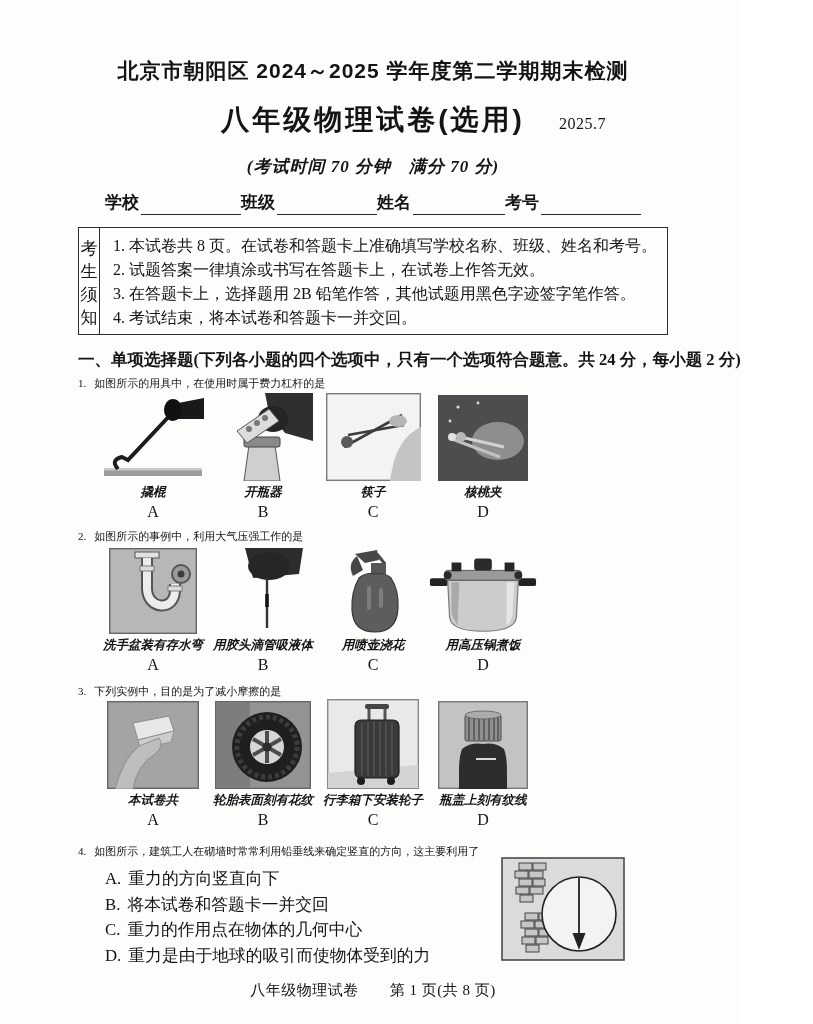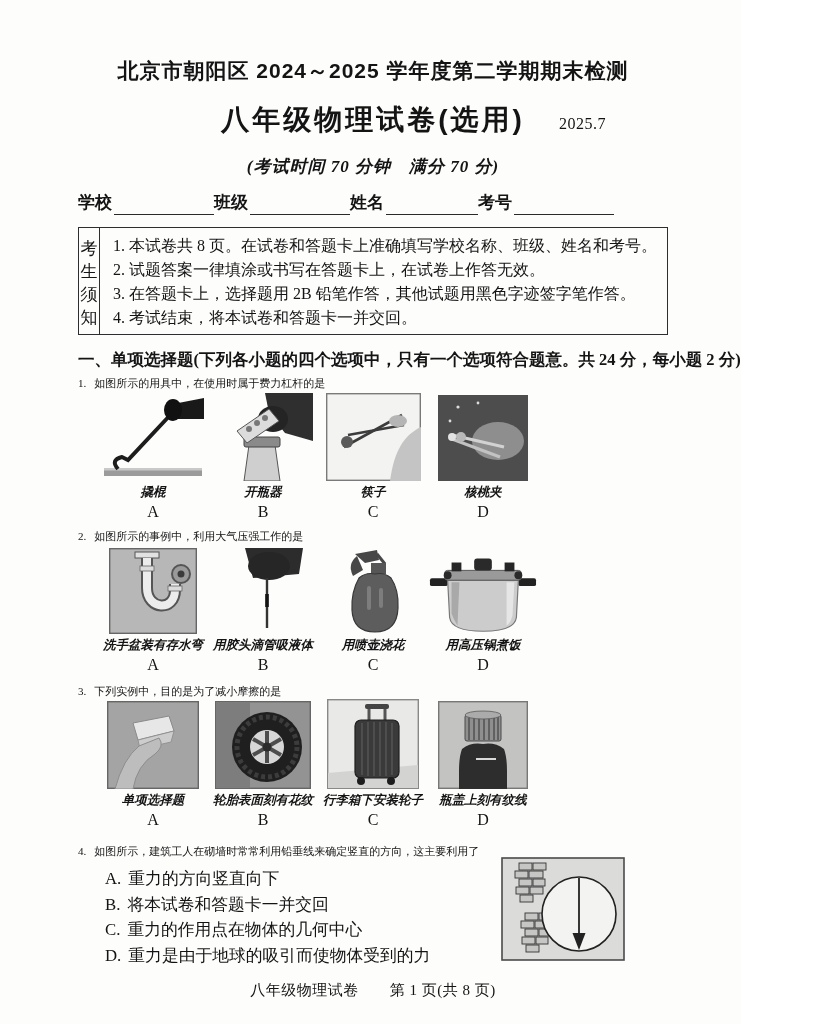--- a/index.html
+++ b/index.html
@@ -18,21 +18,21 @@
   .exam-title{
     text-align:center;font-size:28px;font-weight:bold;letter-spacing:3px;line-height:37px;
     font-family:"Liberation Sans","DejaVu Sans",sans-serif;
   }
   .exam-date{position:absolute;right:62px;bottom:5px;font-size:16px;letter-spacing:0.5px;}
   .exam-info{
     margin-top:18px;text-align:center;font-size:17px;font-weight:bold;font-style:italic;
     line-height:22px;letter-spacing:1px;
   }
   
-  .fields{margin-top:13px;display:flex;justify-content:flex-start;align-items:flex-end;
+  .fields{margin-top:13px;display:flex;justify-content:center;align-items:flex-end;
     font-size:17px;font-weight:bold;line-height:24px;}
   .field{display:flex;align-items:flex-end;}
   .blank{display:inline-block;width:100px;height:16px;border-bottom:1.6px solid #2a2a2a;margin-left:2px;}
   .blank.short{width:92px;}
   
   .notice{margin-top:12px;border:1.7px solid #2e2e2e;display:flex;height:108px;box-sizing:border-box;}
   .notice-side{
     width:43px;border-right:1.7px solid #2e2e2e;display:flex;flex-direction:column;
     justify-content:space-between;align-items:center;padding:9px 0;font-size:17px;box-sizing:border-box;
   }
@@ -251,21 +251,21 @@
   <div class="figs">
     <div class="fig">
       <div class="fig-img">
         <svg width="92" height="88" viewBox="0 0 92 88">
           <rect x="0.7" y="0.7" width="90.6" height="86.6" fill="#a4a4a4" stroke="#666" stroke-width="1.4"></rect>
           <polygon points="26,22 62,15 67,30 31,39" fill="#e7e7e7" stroke="#8a8a8a" stroke-width="1"></polygon>
           <polygon points="31,39 67,30 64,41 33,48" fill="#cdcdcd" stroke="#8a8a8a" stroke-width="0.8"></polygon>
           <path d="M8 88 Q16 58 32 45 L52 37 Q58 45 48 53 Q30 64 26 88 Z" fill="#bdbdbd" stroke="#8d8d8d" stroke-width="1"></path>
         </svg>
       </div>
-      <div class="fig-cap">单项选择题</div>
+      <div class="fig-cap">本试卷共</div>
       <div class="fig-letter">A</div>
     </div>
     <div class="fig">
       <div class="fig-img">
         <svg width="96" height="88" viewBox="0 0 96 88">
           <rect x="0.7" y="0.7" width="94.6" height="86.6" fill="#939393" stroke="#666" stroke-width="1.4"></rect>
           <rect x="1" y="1" width="34" height="86" fill="#7d7d7d"></rect>
           <circle cx="52" cy="46" r="35" fill="#1f1f1f"></circle>
           <circle cx="52" cy="46" r="30" fill="none" stroke="#3c3c3c" stroke-width="5" stroke-dasharray="4,3"></circle>
           <circle cx="52" cy="46" r="17" fill="#d7d7d7"></circle>

